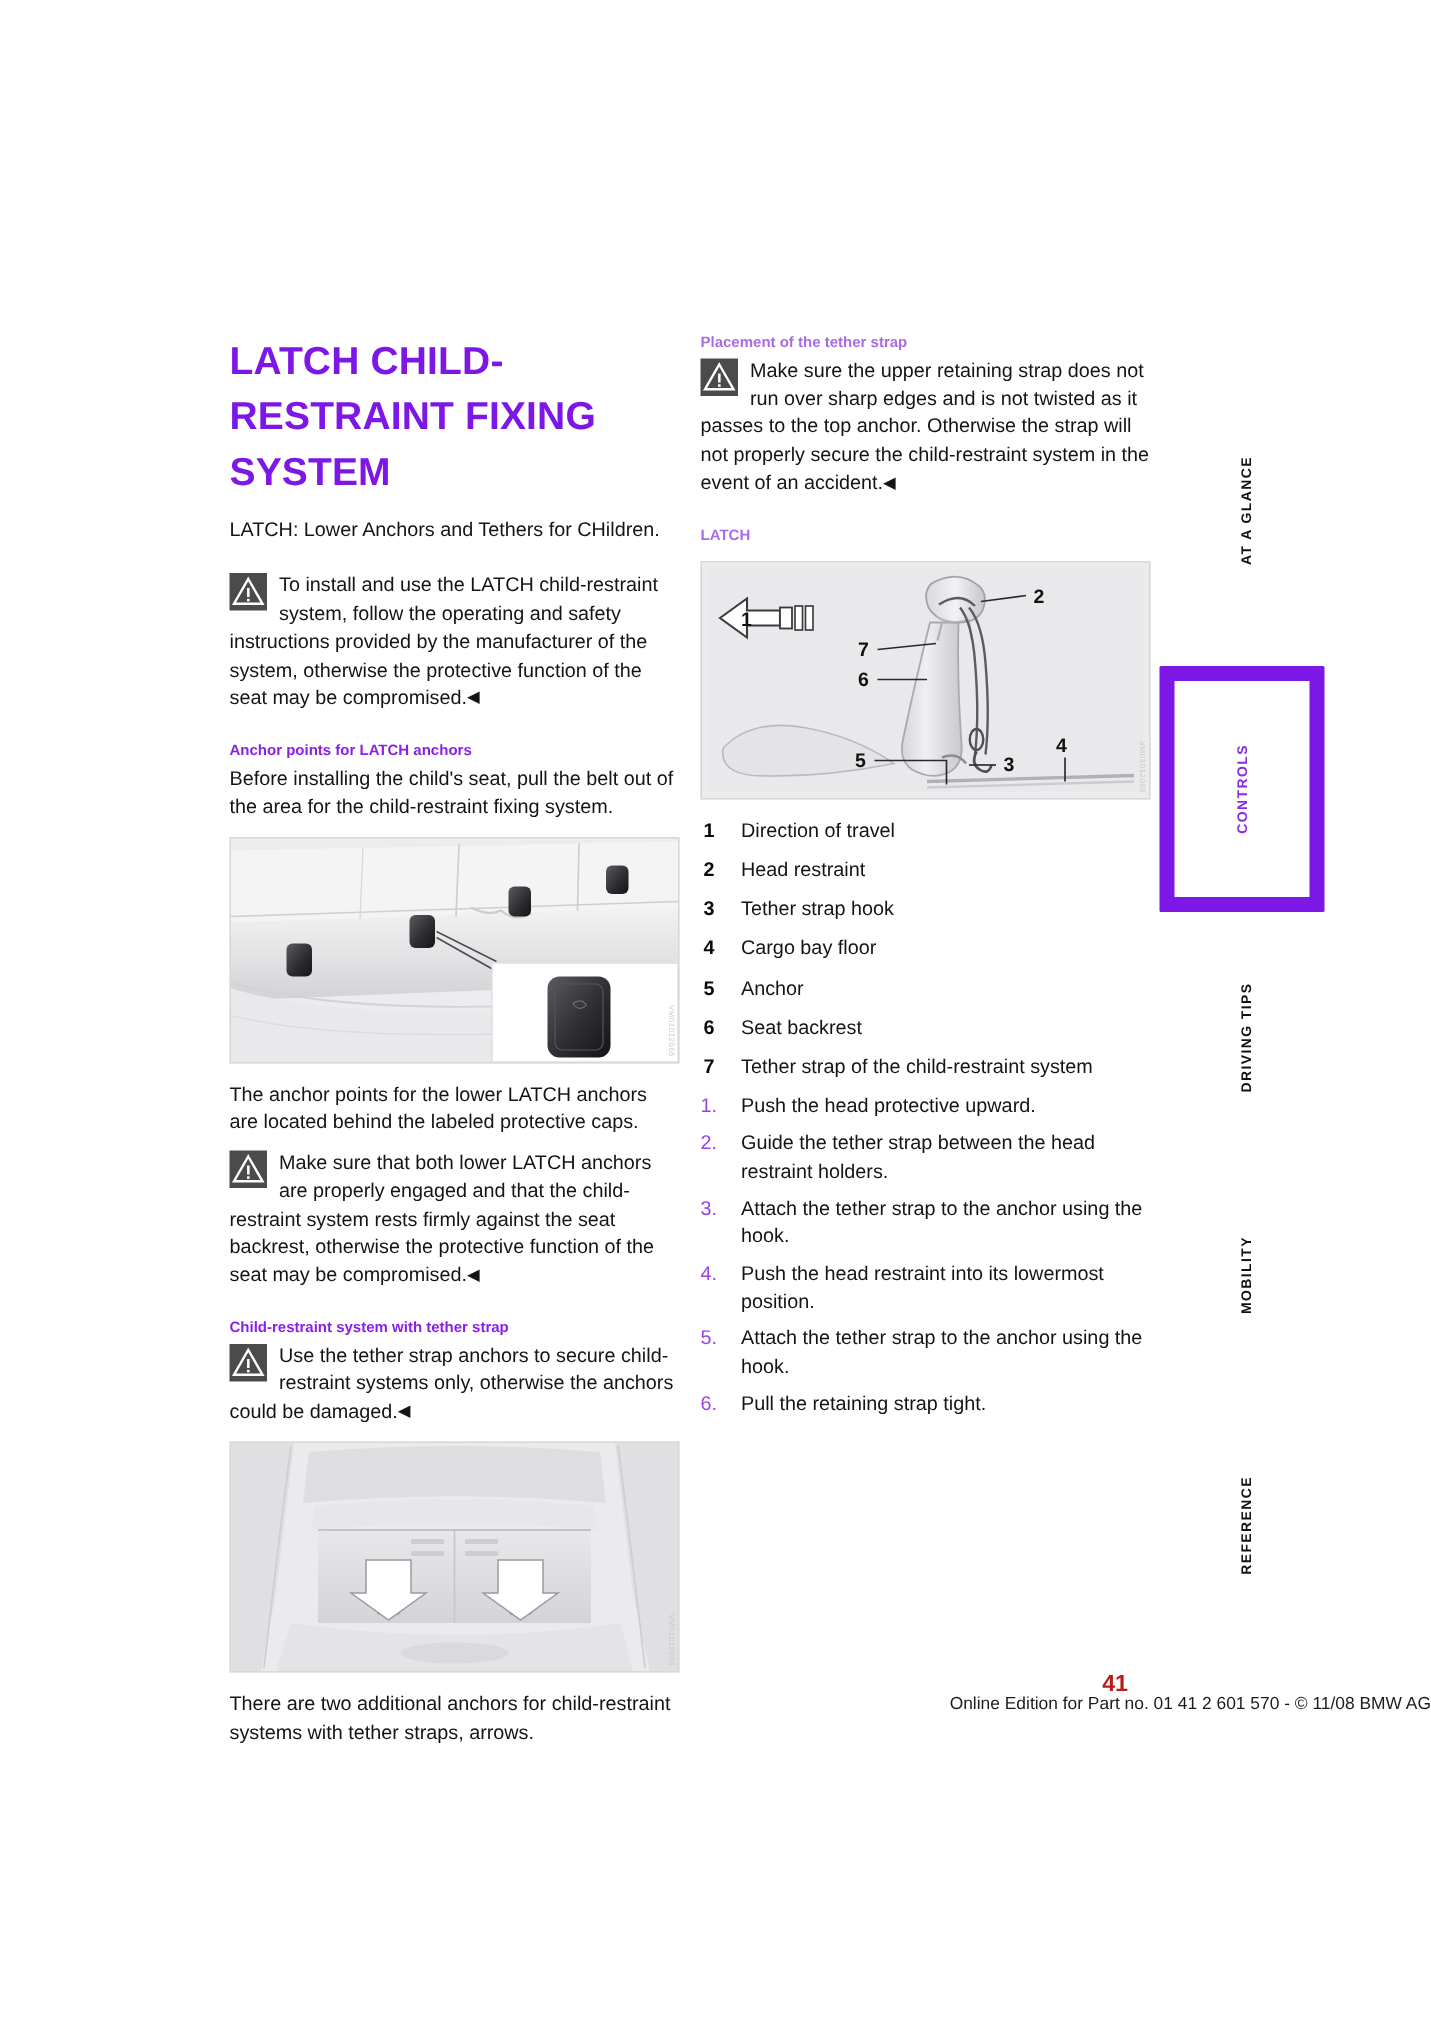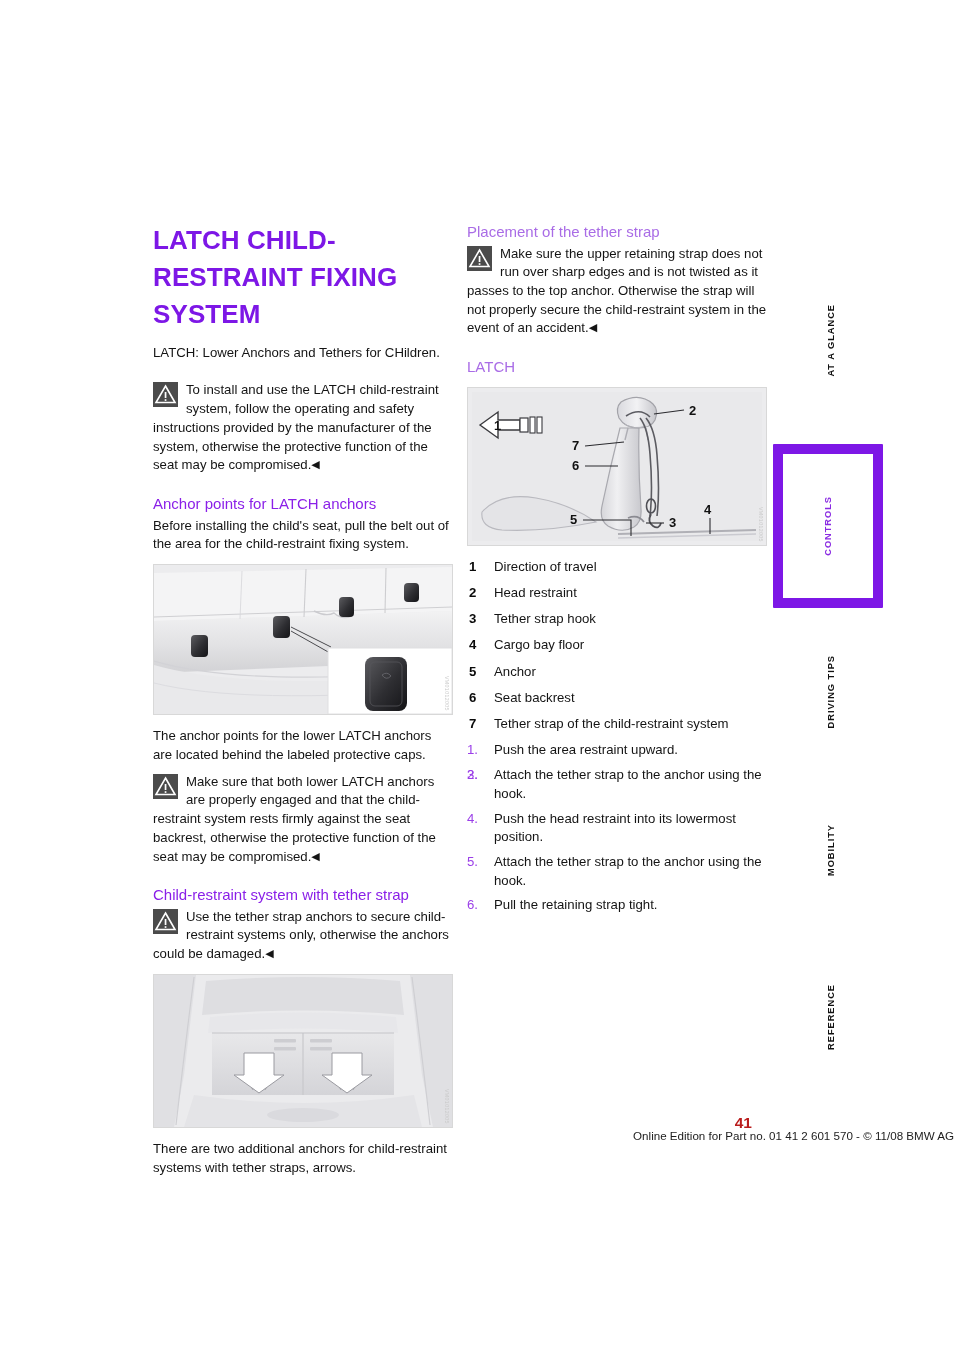--- a/index.html
+++ b/index.html
@@ -34,22 +34,22 @@
   
   .h1 {
     font-size: 26px;
     font-weight: bold;
     color: #7d17e6;
     line-height: 1.42;
     letter-spacing: 0.1px;
     margin: 0 0 11px 0;
   }
   .h2 {
-    font-size: 15px;
-    font-weight: normal;
+    font-size: 10px;
+    font-weight: bold;
     color: #8a1fe8;
     margin: 19px 0 3px 0;
     line-height: 1.3;
   }
   .h2.light {
     color: #a96ce6;
   }
   .h2.first { margin-top: 0; }
 
   
@@ -430,22 +430,22 @@
       <li><span class="num">1</span><span>Direction of travel</span></li>
       <li><span class="num">2</span><span>Head restraint</span></li>
       <li><span class="num">3</span><span>Tether strap hook</span></li>
       <li><span class="num">4</span><span>Cargo bay floor</span></li>
       <li><span class="num">5</span><span>Anchor</span></li>
       <li><span class="num">6</span><span>Seat backrest</span></li>
       <li><span class="num">7</span><span>Tether strap of the child-restraint system</span></li>
     </ul>
 
     <ul class="steps">
-      <li><span class="num">1.</span><span>Push the area restraint upward.</span></li>
-      <li><span class="num">2.</span></li>
+      <li><span class="num">1.</span><span>Push the head protective upward.</span></li>
+      <li><span class="num">2.</span><span>Guide the tether strap between the head restraint holders.</span></li>
       <li><span class="num">3.</span><span>Attach the tether strap to the anchor using the hook.</span></li>
       <li><span class="num">4.</span><span>Push the head restraint into its lowermost position.</span></li>
       <li><span class="num">5.</span><span>Attach the tether strap to the anchor using the hook.</span></li>
       <li><span class="num">6.</span><span>Pull the retaining strap tight.</span></li>
     </ul>
 
   </div>
 
   <div class="navtab" style="top:300px; right:118px; height:80px;">
     <span>AT A GLANCE</span>

